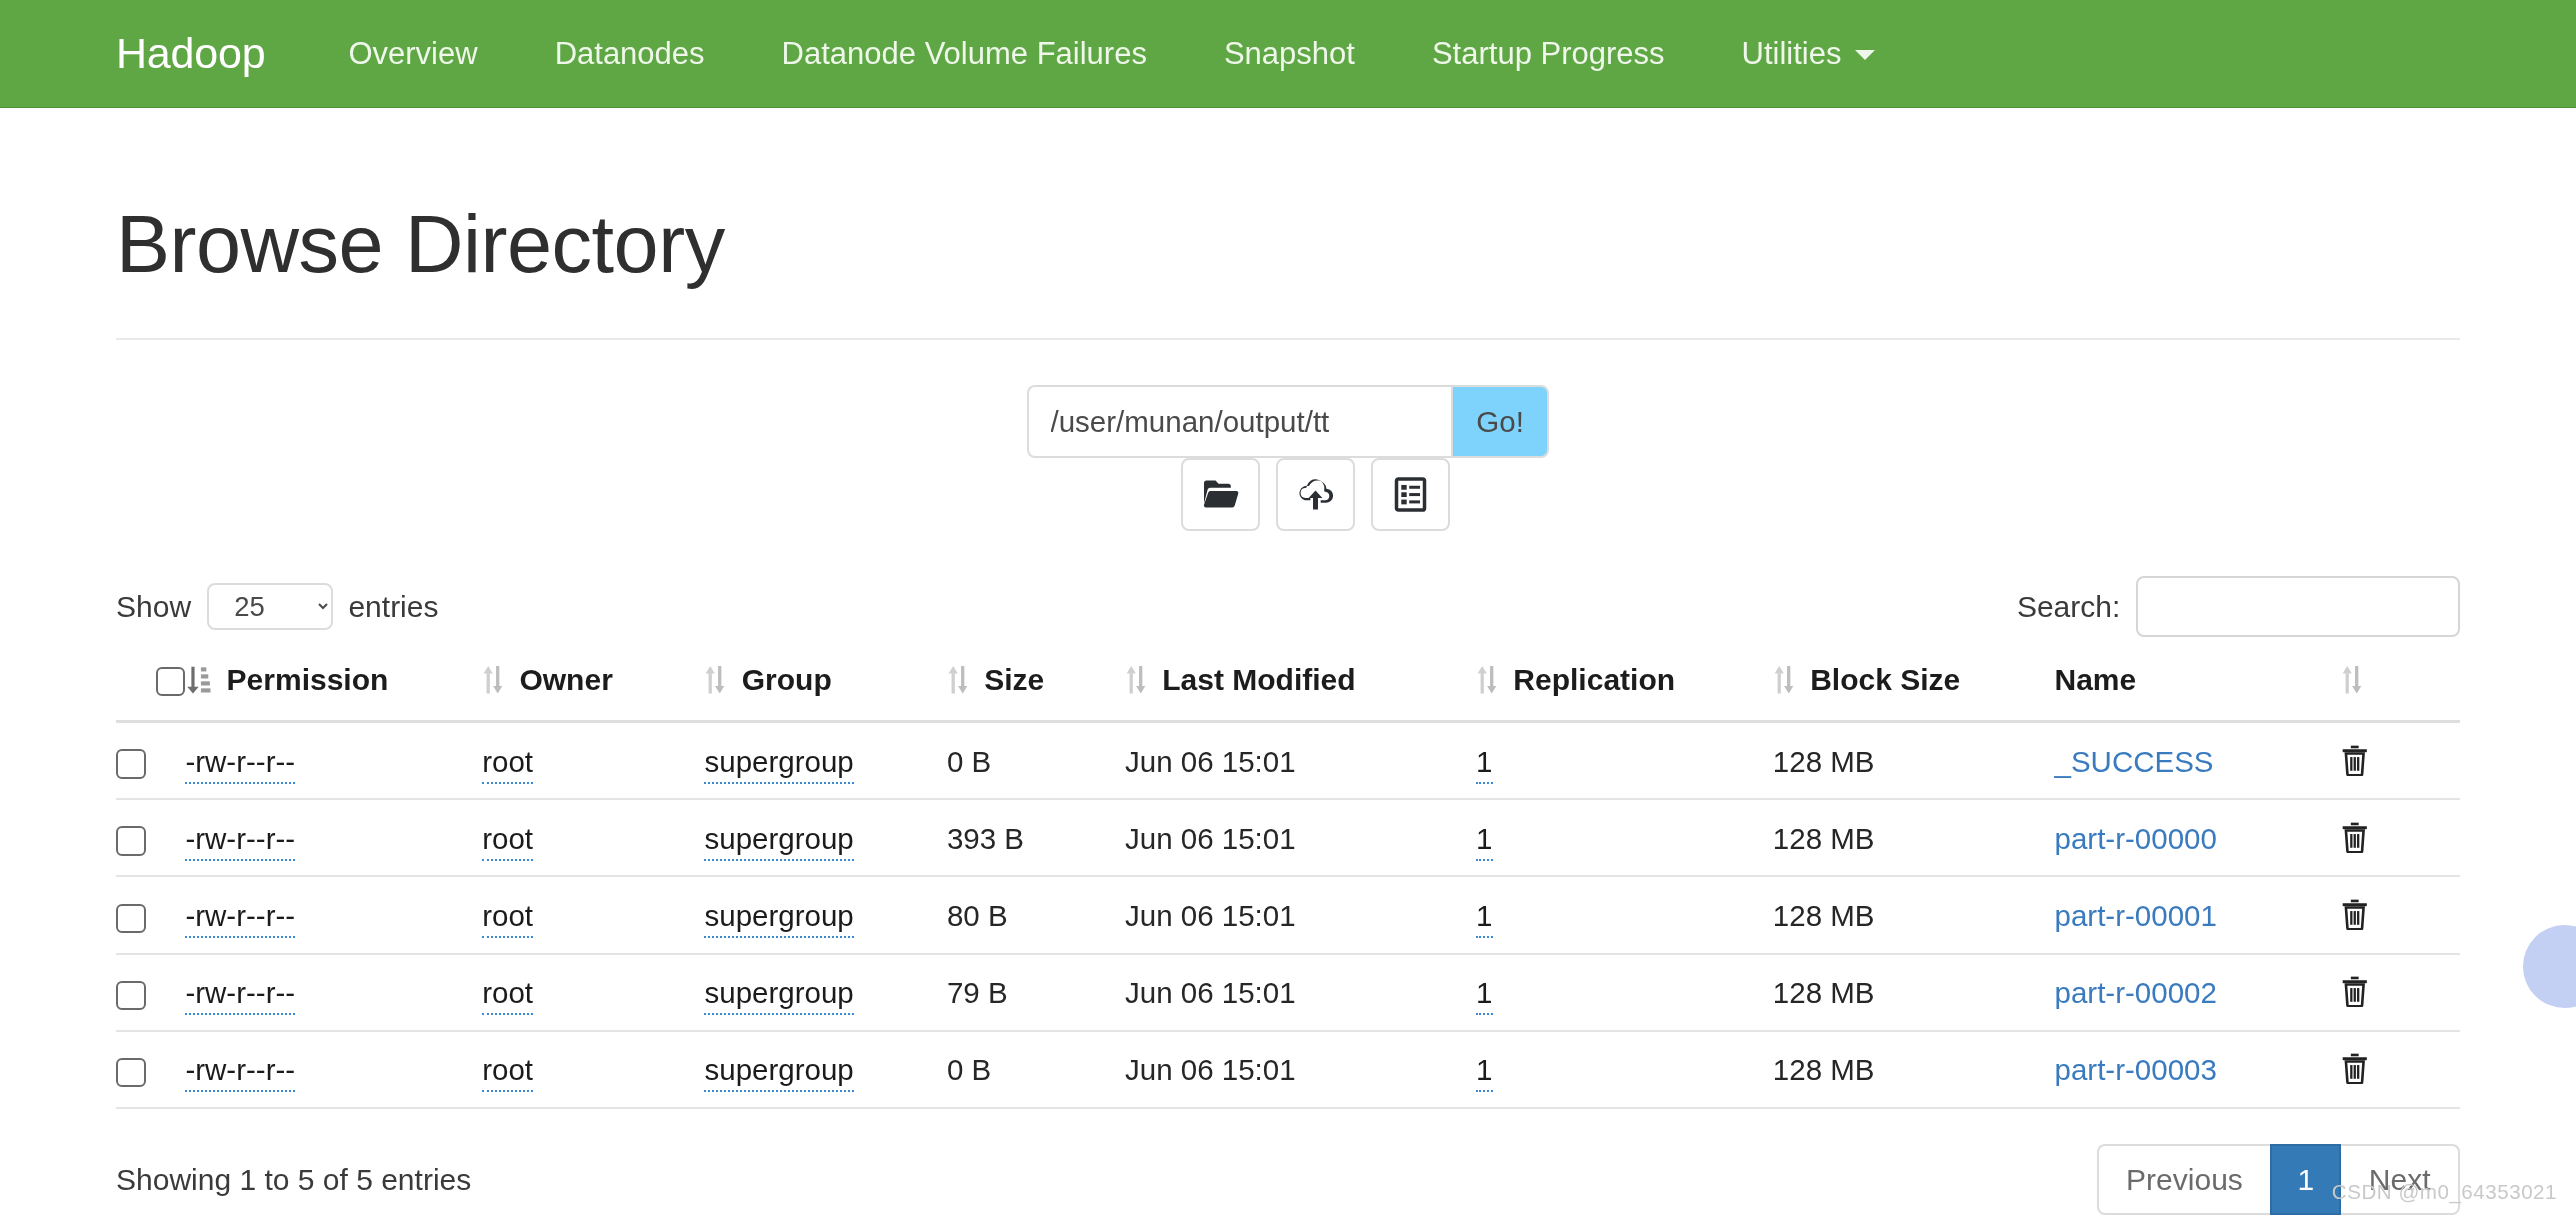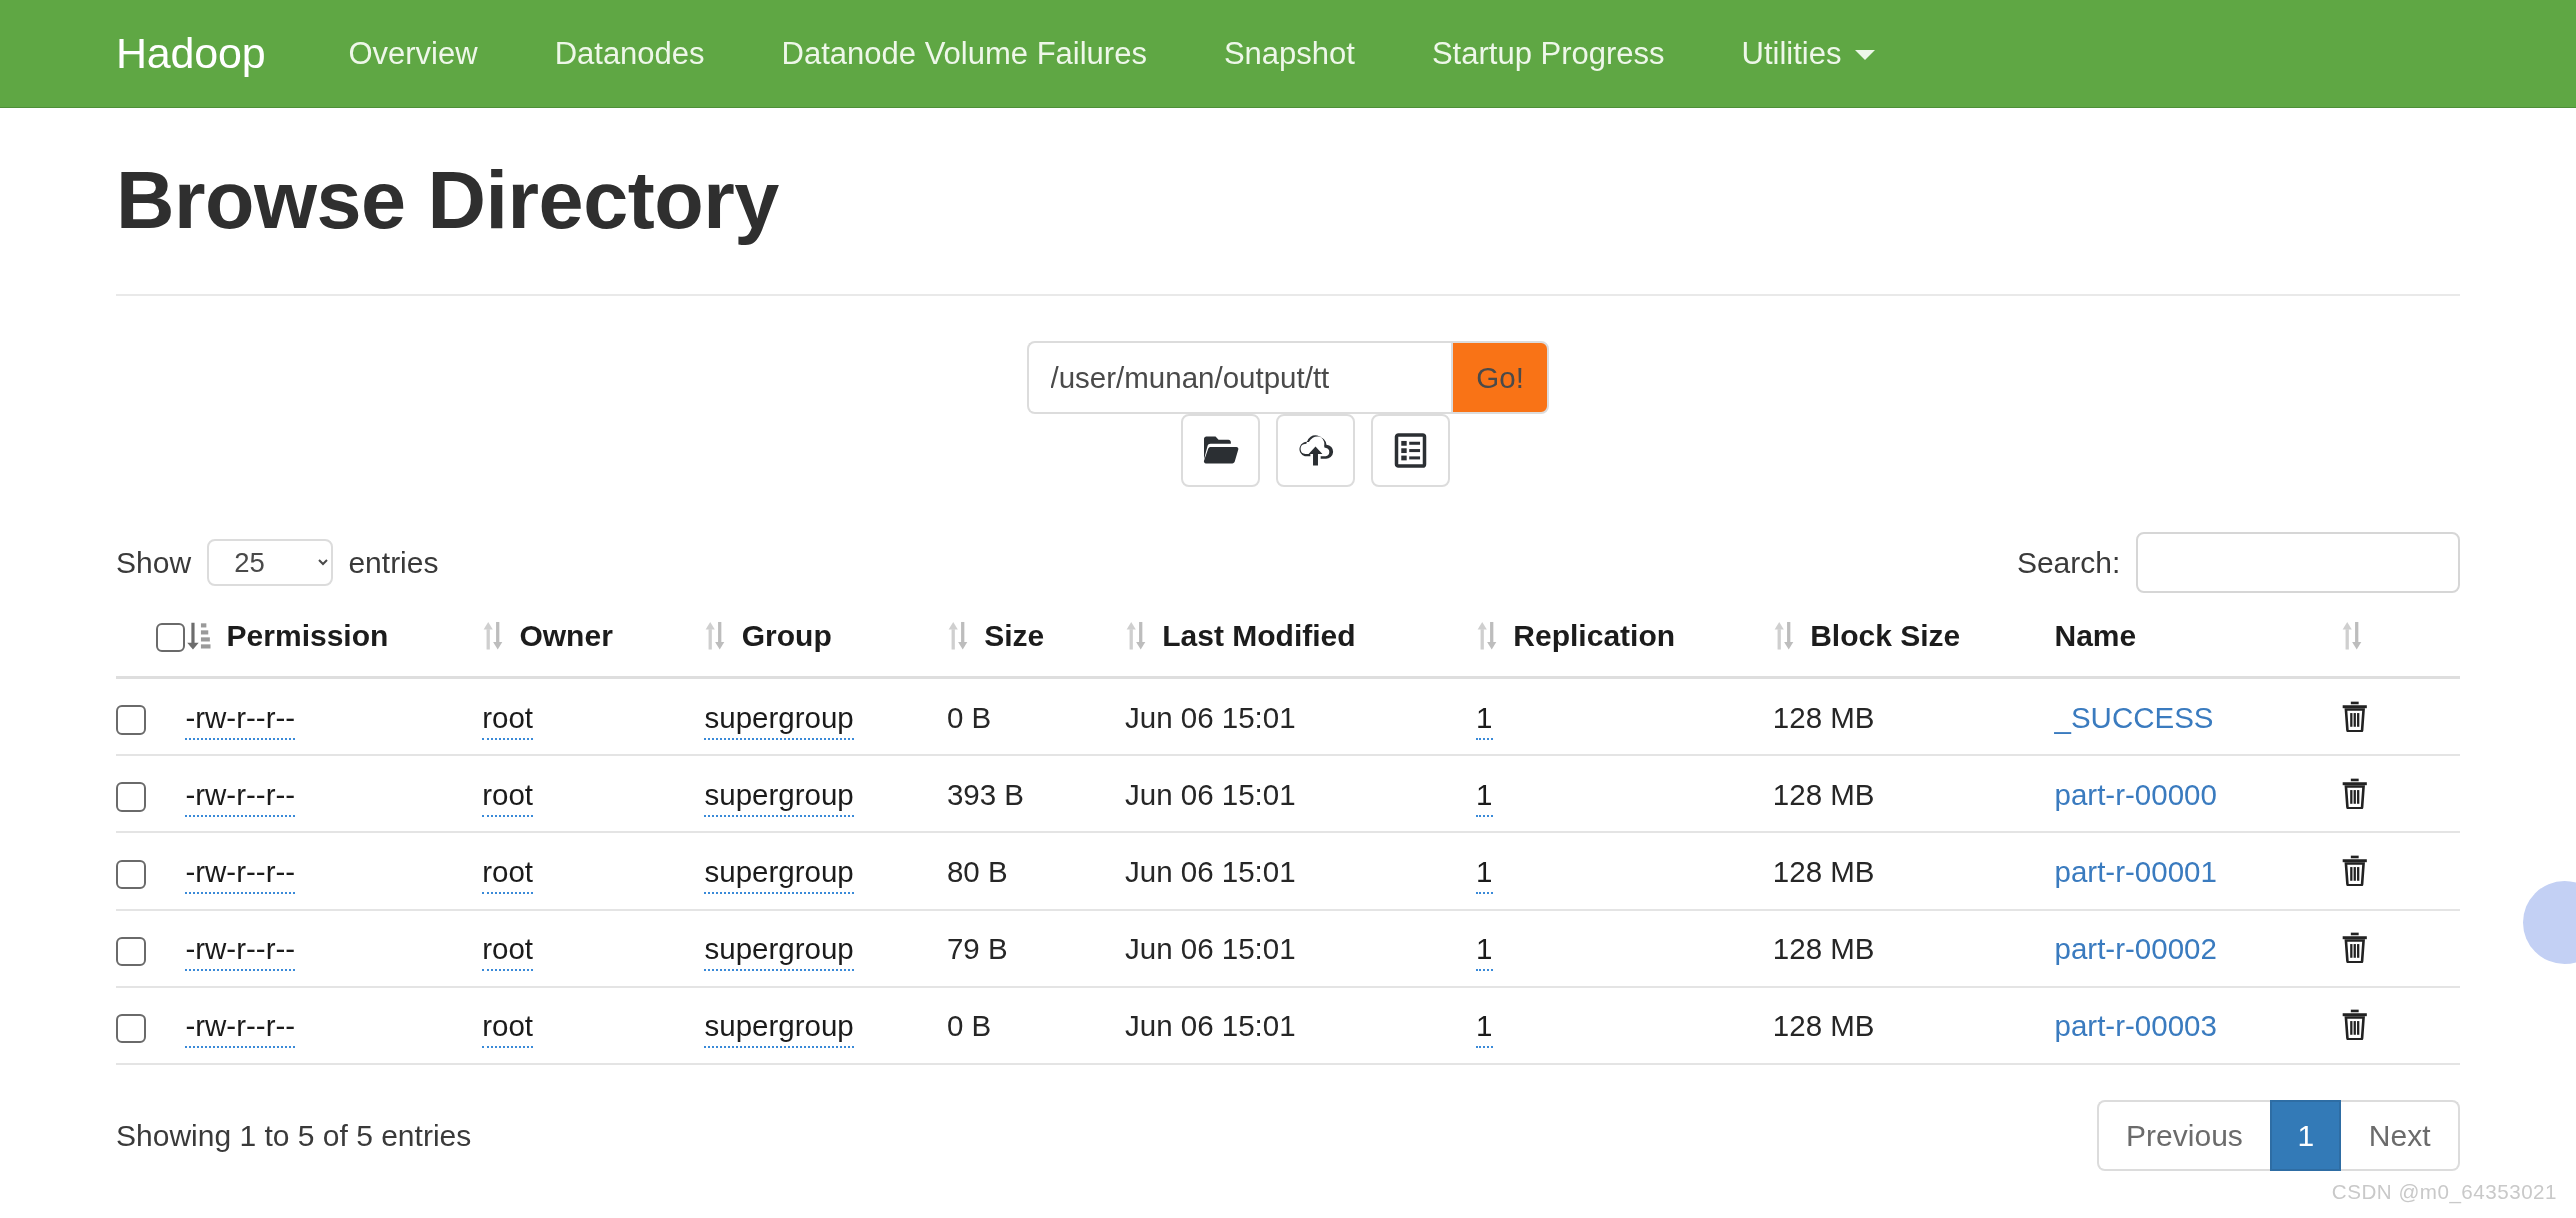--- a/index.html
+++ b/index.html
@@ -47,23 +47,23 @@
     border-top: 10.8px solid #eef7e9;
   }
 
   
   .container {
     padding: 0 116px;
     position: relative;
   }
   .page-title {
     font-size: 81px;
-    font-weight: 700;
+    font-weight: 400;
     color: #2f2f2f;
-    margin: 46px 0 0 0;
+    margin: 90px 0 0 0;
     letter-spacing: -0.5px;
   }
   .title-rule {
     border: 0;
     border-top: 2px solid #e9e9e9;
     margin: 47px 0 0 0;
   }
 
   
   .path-row {
@@ -88,21 +88,21 @@
     padding: 0 21.6px;
     font-family: "Liberation Sans", sans-serif;
     outline: none;
     background: #fff;
   }
   .go-btn {
     height: 73px;
     min-width: 98px;
     border: 2px solid #dcdcdc;
     border-radius: 0 7.9px 7.9px 0;
-    background: #f97316;
+    background: #7dd3fc;
     font-size: 29.5px;
     color: #4a4a4a;
     font-family: "Liberation Sans", sans-serif;
     cursor: pointer;
     padding: 0 17.7px;
   }
   .icon-btns { display: flex; margin-left: 55px; }
   .icon-btn {
     width: 79px; height: 73px;
     border: 2px solid #dcdcdc;

